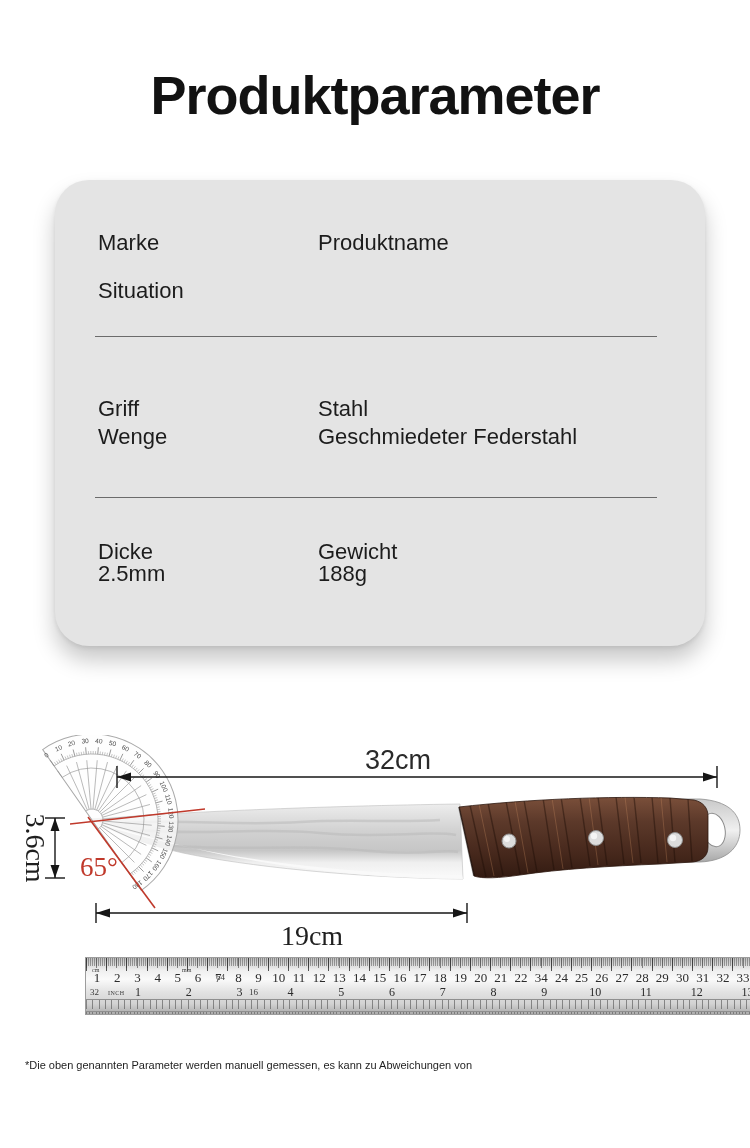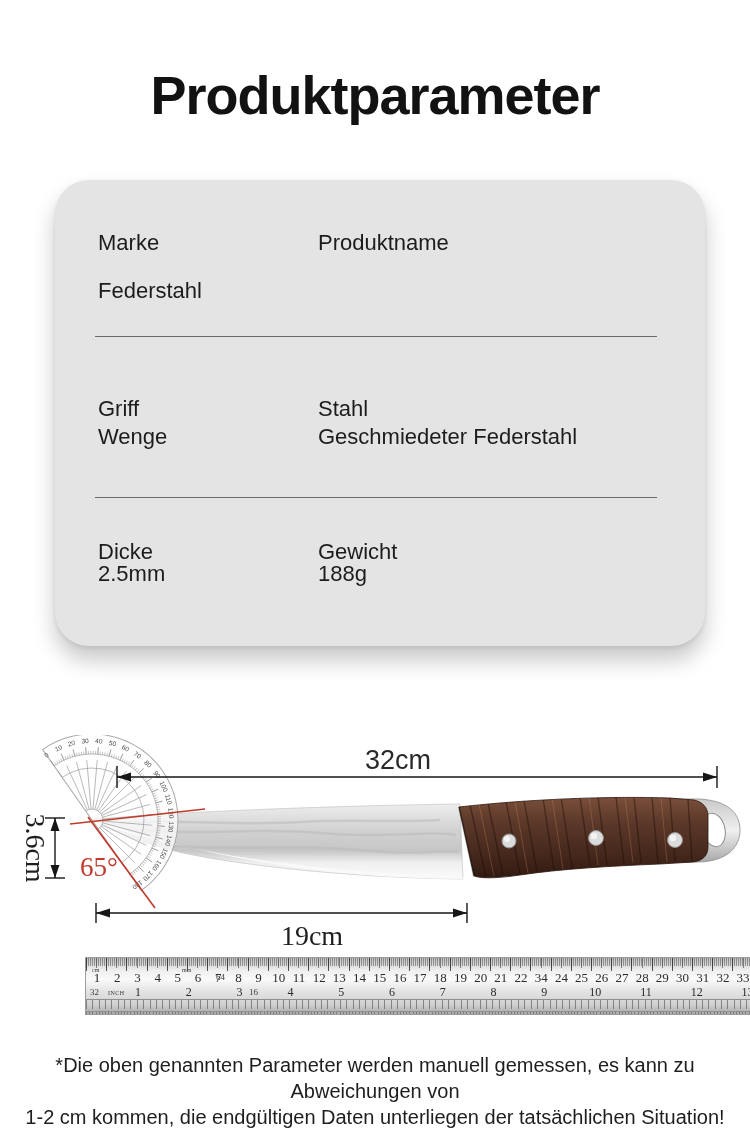--- a/index.html
+++ b/index.html
@@ -67,33 +67,33 @@
   .in-row span{flex:0 0 50.8px;width:50.8px;text-align:center;}
   .ruler .micro{position:absolute;font-family:"Liberation Serif",serif;color:#3a3a3a;}
   .lab-cm {left:6px;top:9px;font-size:6px;}
   .lab-mm {left:96px;top:9px;font-size:6px;}
   .lab-32 {left:4px;top:29px;font-size:9px;}
   .lab-inch{left:22px;top:32px;font-size:6px;letter-spacing:.5px;}
   .lab-64 {left:130px;top:14px;font-size:9px;}
   .lab-16 {left:163px;top:29px;font-size:9px;}
   
   .footnote{
-    position:absolute;left:25px;top:1052px;width:700px;text-align:center;
-    font-size:20px;line-height:26px;color:#1e1e1e;
+    position:absolute;left:25px;top:1052px;width:700px;text-align:left;
+    font-size:11px;line-height:26px;color:#1e1e1e;
   }
 </style>
 </head>
 <body>
 
 <div class="title">Produktparameter</div>
 
 <div class="card">
   <div class="cell col-l r1a">Marke</div>
   <div class="cell col-r r1a">Produktname</div>
-  <div class="cell col-l r1b">Federstahl</div>
+  <div class="cell col-l r1b">Situation</div>
   <div class="divider d1"></div>
   <div class="cell col-l r2a">Griff</div>
   <div class="cell col-r r2a">Stahl</div>
   <div class="cell col-l r2b">Wenge</div>
   <div class="cell col-r r2b">Geschmiedeter Federstahl</div>
   <div class="divider d2"></div>
   <div class="cell col-l r3a">Dicke</div>
   <div class="cell col-r r3a">Gewicht</div>
   <div class="cell col-l r3b">2.5mm</div>
   <div class="cell col-r r3b">188g</div>
@@ -423,14 +423,13 @@
   <span class="micro lab-cm">cm</span>
   <span class="micro lab-mm">mm</span>
   <span class="micro lab-32">32</span>
   <span class="micro lab-inch">INCH</span>
   <span class="micro lab-64">64</span>
   <span class="micro lab-16">16</span>
 </div>
 
 <div class="footnote">
   <div>*Die oben genannten Parameter werden manuell gemessen, es kann zu Abweichungen von</div>
-  <div>1-2 cm kommen, die endgültigen Daten unterliegen der tatsächlichen Situation!</div>
 </div>
 
 </body></html>

